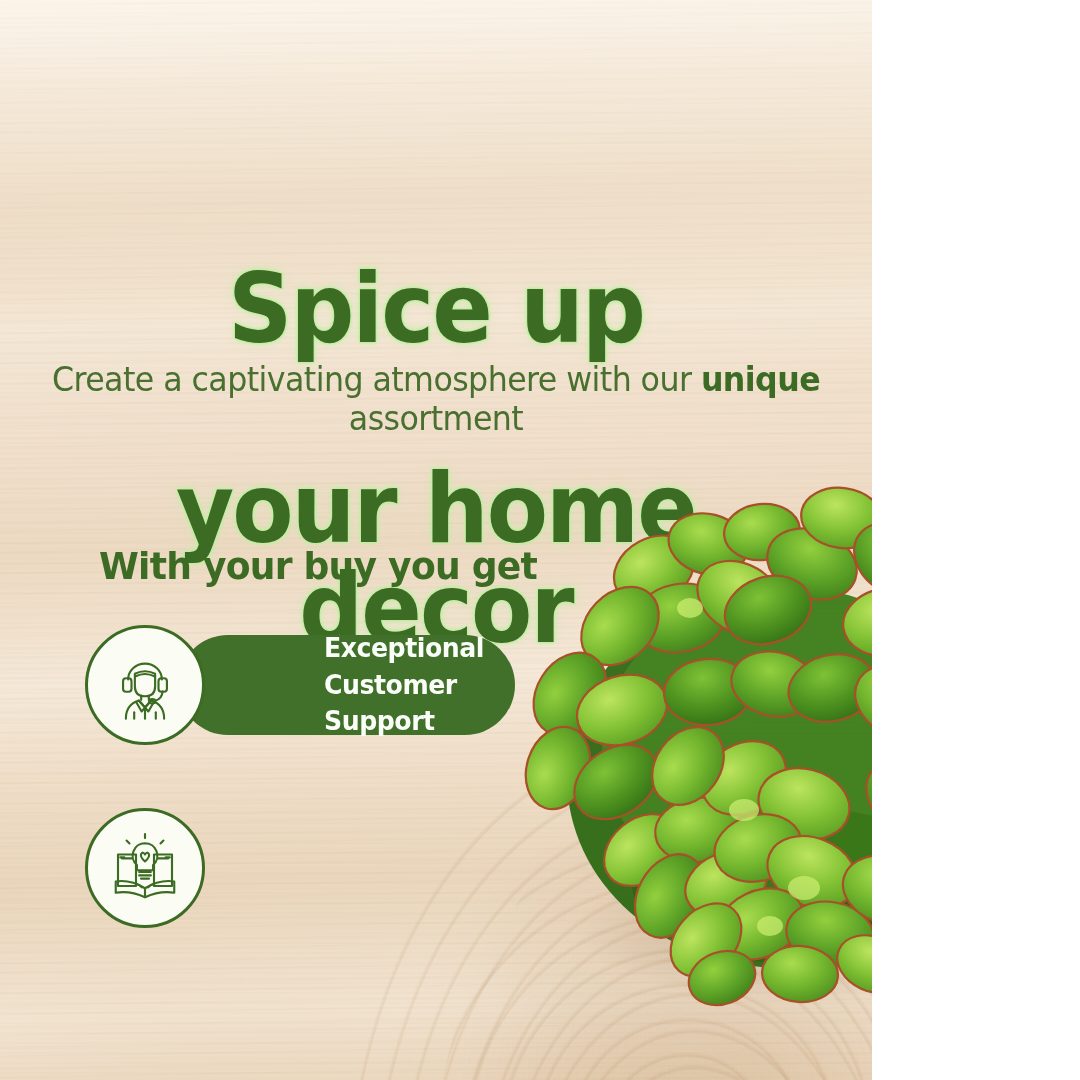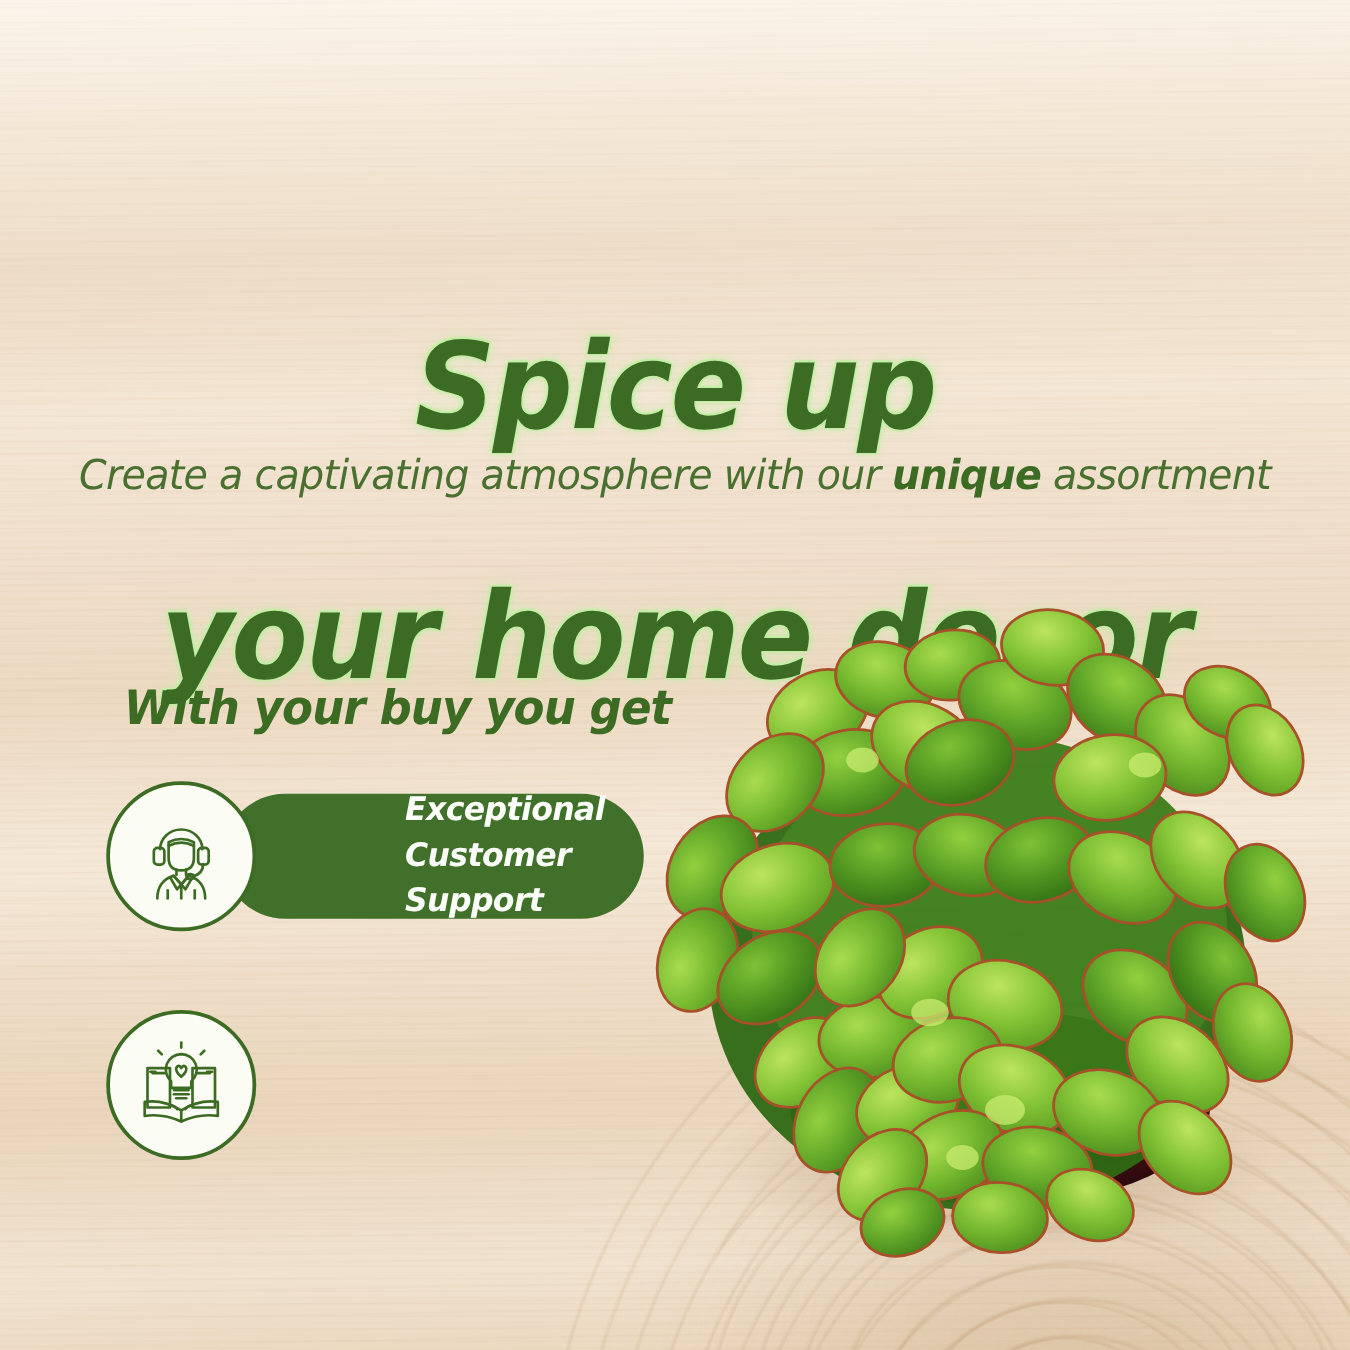--- a/index.html
+++ b/index.html
@@ -8,25 +8,24 @@
     padding: 0;
     background: #ffffff;
   }
   body {
     font-family: "Liberation Sans", sans-serif;
   }
 
   
   .canvas {
     position: relative;
-    width: 1080px;
+    width: 872px;
     height: 1080px;
     overflow: hidden;
     background: #fdba74;
-    font-style: italic;
   }
 
   
   .wood-base {
     position: absolute;
     inset: 0;
     background:
       linear-gradient(180deg,
         #f2e3d0 0%,
         #f0e0cb 12%,

